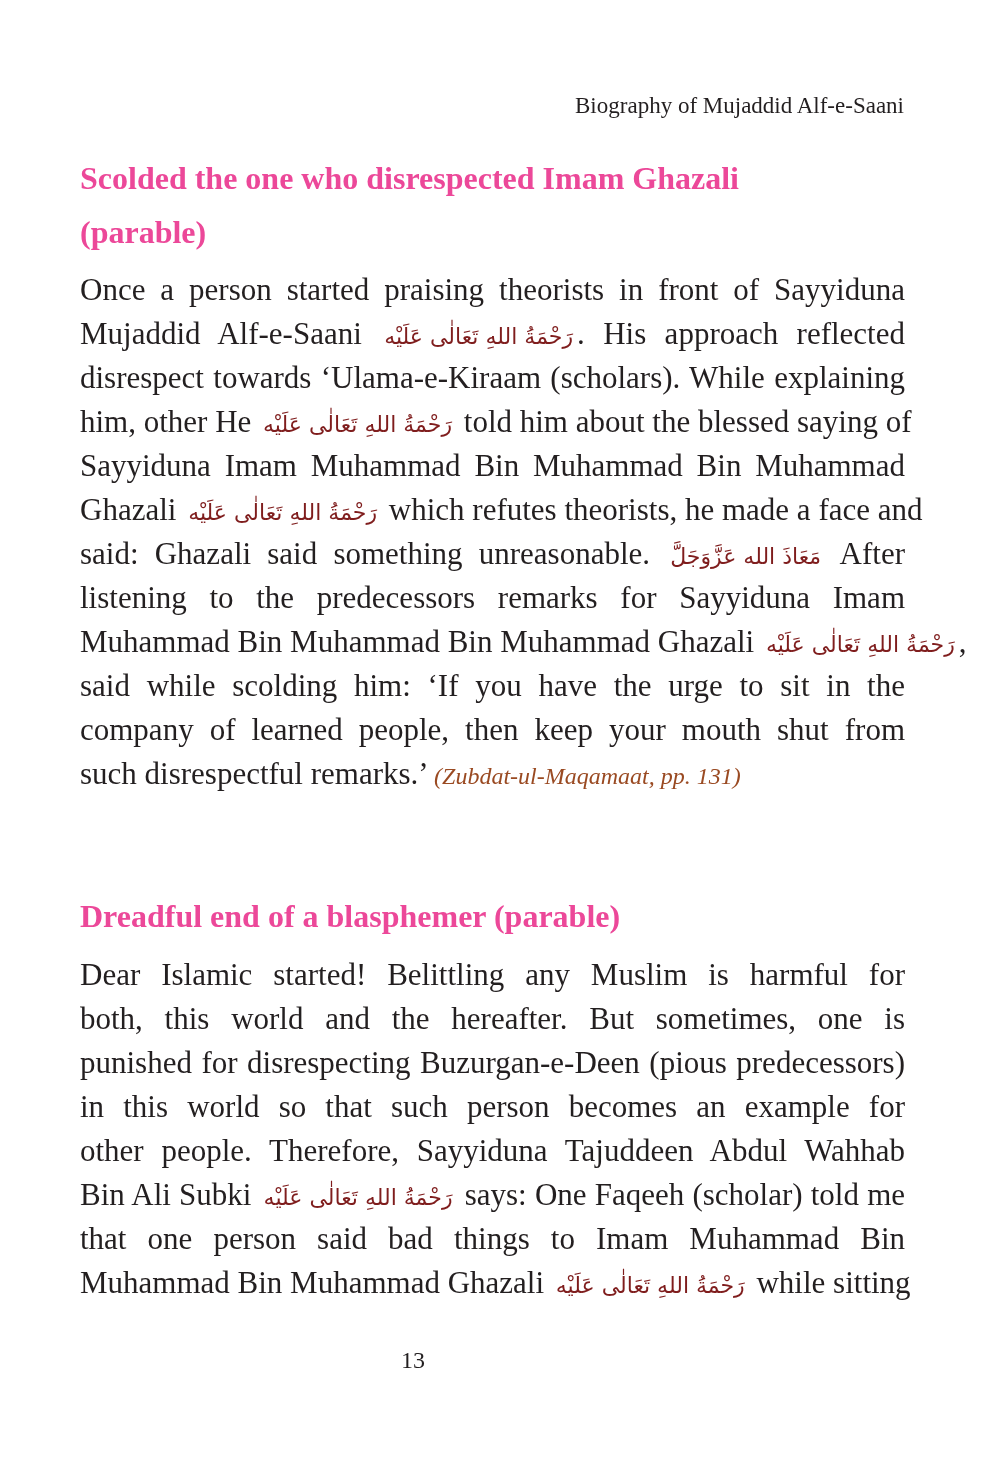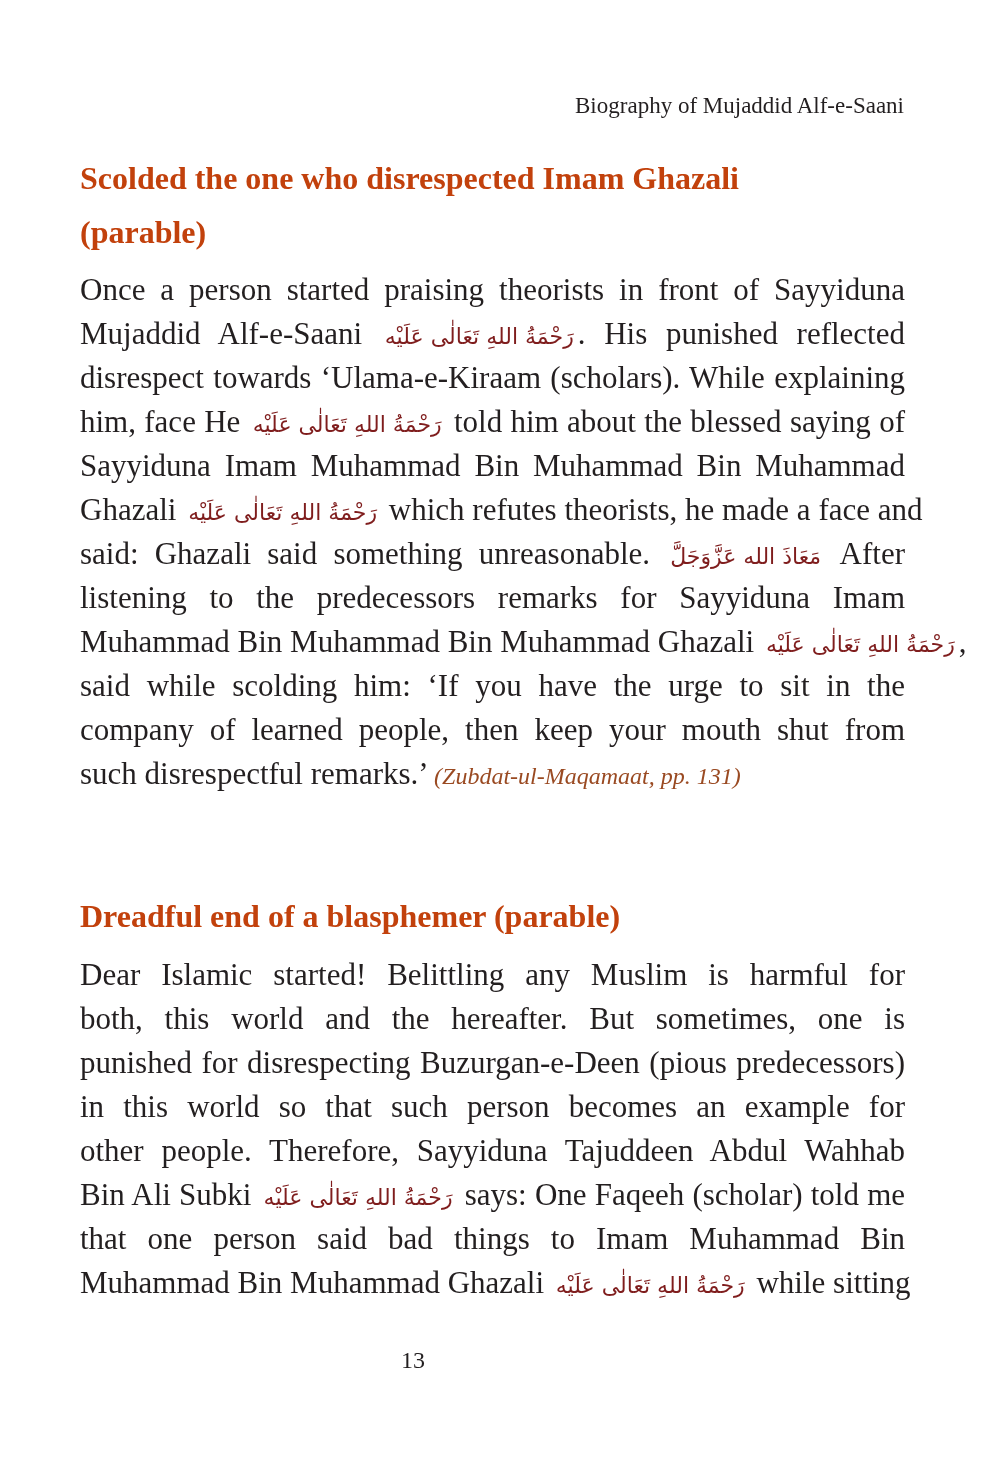--- a/index.html
+++ b/index.html
@@ -1,19 +1,19 @@
 <!DOCTYPE html>
 <html><head>
 <meta charset="utf-8">
 <style>
   html, body { margin: 0; padding: 0; background: #ffffff; }
   body { width: 984px; height: 1464px; position: relative; overflow: hidden;
          font-family: "Liberation Serif", "DejaVu Serif", serif; color: #231f20; }
   .running-head { position: absolute; top: 93px; right: 80px; font-size: 23px; color: #231f20; }
-  .heading { position: absolute; left: 80px; font-size: 32px; font-weight: bold; color: #c2410c; margin: 0; }
+  .heading { position: absolute; left: 80px; font-size: 32px; font-weight: bold; color: #ec4899; margin: 0; }
   .h1a { top: 160px; }
   .h1b { top: 214px; }
   .h2  { top: 898px; }
   .para { position: absolute; left: 80px; width: 825px; font-size: 31px; }
   .p1 { top: 268px; }
   .p2 { top: 953px; }
   .line { display: block; height: 44px; line-height: 44px; white-space: nowrap;
           text-align: justify; text-align-last: justify; }
   .line.last { text-align-last: left; }
   .ar { color: #7f1d1d; font-family: "DejaVu Sans", sans-serif; font-size: 22px;
@@ -25,23 +25,23 @@
 </head>
 <body>
 
 <div class="running-head">Biography of Mujaddid Alf-e-Saani</div>
 
 <h2 class="heading h1a">Scolded the one who disrespected Imam Ghazali</h2>
 <h2 class="heading h1b">(parable)</h2>
 
 <div class="para p1">
     <span class="line"><span>Once a person started praising theorists in front of Sayyiduna</span></span>
-    <span class="line"><span>Mujaddid Alf-e-Saani</span> <span class="ar">رَحْمَةُ اللهِ تَعَالٰى عَلَيْه</span><span>. His punished reflected</span></span>
+    <span class="line"><span>Mujaddid Alf-e-Saani</span> <span class="ar">رَحْمَةُ اللهِ تَعَالٰى عَلَيْه</span><span>. His approach reflected</span></span>
     <span class="line"><span>disrespect towards ‘Ulama-e-Kiraam (scholars). While explaining</span></span>
-    <span class="line"><span>him, face He</span> <span class="ar">رَحْمَةُ اللهِ تَعَالٰى عَلَيْه</span> <span>told him about the blessed saying of</span></span>
+    <span class="line"><span>him, other He</span> <span class="ar">رَحْمَةُ اللهِ تَعَالٰى عَلَيْه</span> <span>told him about the blessed saying of</span></span>
     <span class="line"><span>Sayyiduna Imam Muhammad Bin Muhammad Bin Muhammad</span></span>
     <span class="line"><span>Ghazali</span> <span class="ar">رَحْمَةُ اللهِ تَعَالٰى عَلَيْه</span> <span>which refutes theorists, he made a face and</span></span>
     <span class="line"><span>said: Ghazali said something unreasonable.</span> <span class="ar">مَعَاذَ الله عَزَّوَجَلَّ</span> <span>After</span></span>
     <span class="line"><span>listening to the predecessors remarks for Sayyiduna Imam</span></span>
     <span class="line"><span>Muhammad Bin Muhammad Bin Muhammad Ghazali</span> <span class="ar">رَحْمَةُ اللهِ تَعَالٰى عَلَيْه</span><span>,</span></span>
     <span class="line"><span>said while scolding him: ‘If you have the urge to sit in the</span></span>
     <span class="line"><span>company of learned people, then keep your mouth shut from</span></span>
     <span class="line last"><span>such disrespectful remarks.’</span> <span class="cite">(Zubdat-ul-Maqamaat, pp. 131)</span></span>
   </div>
 

